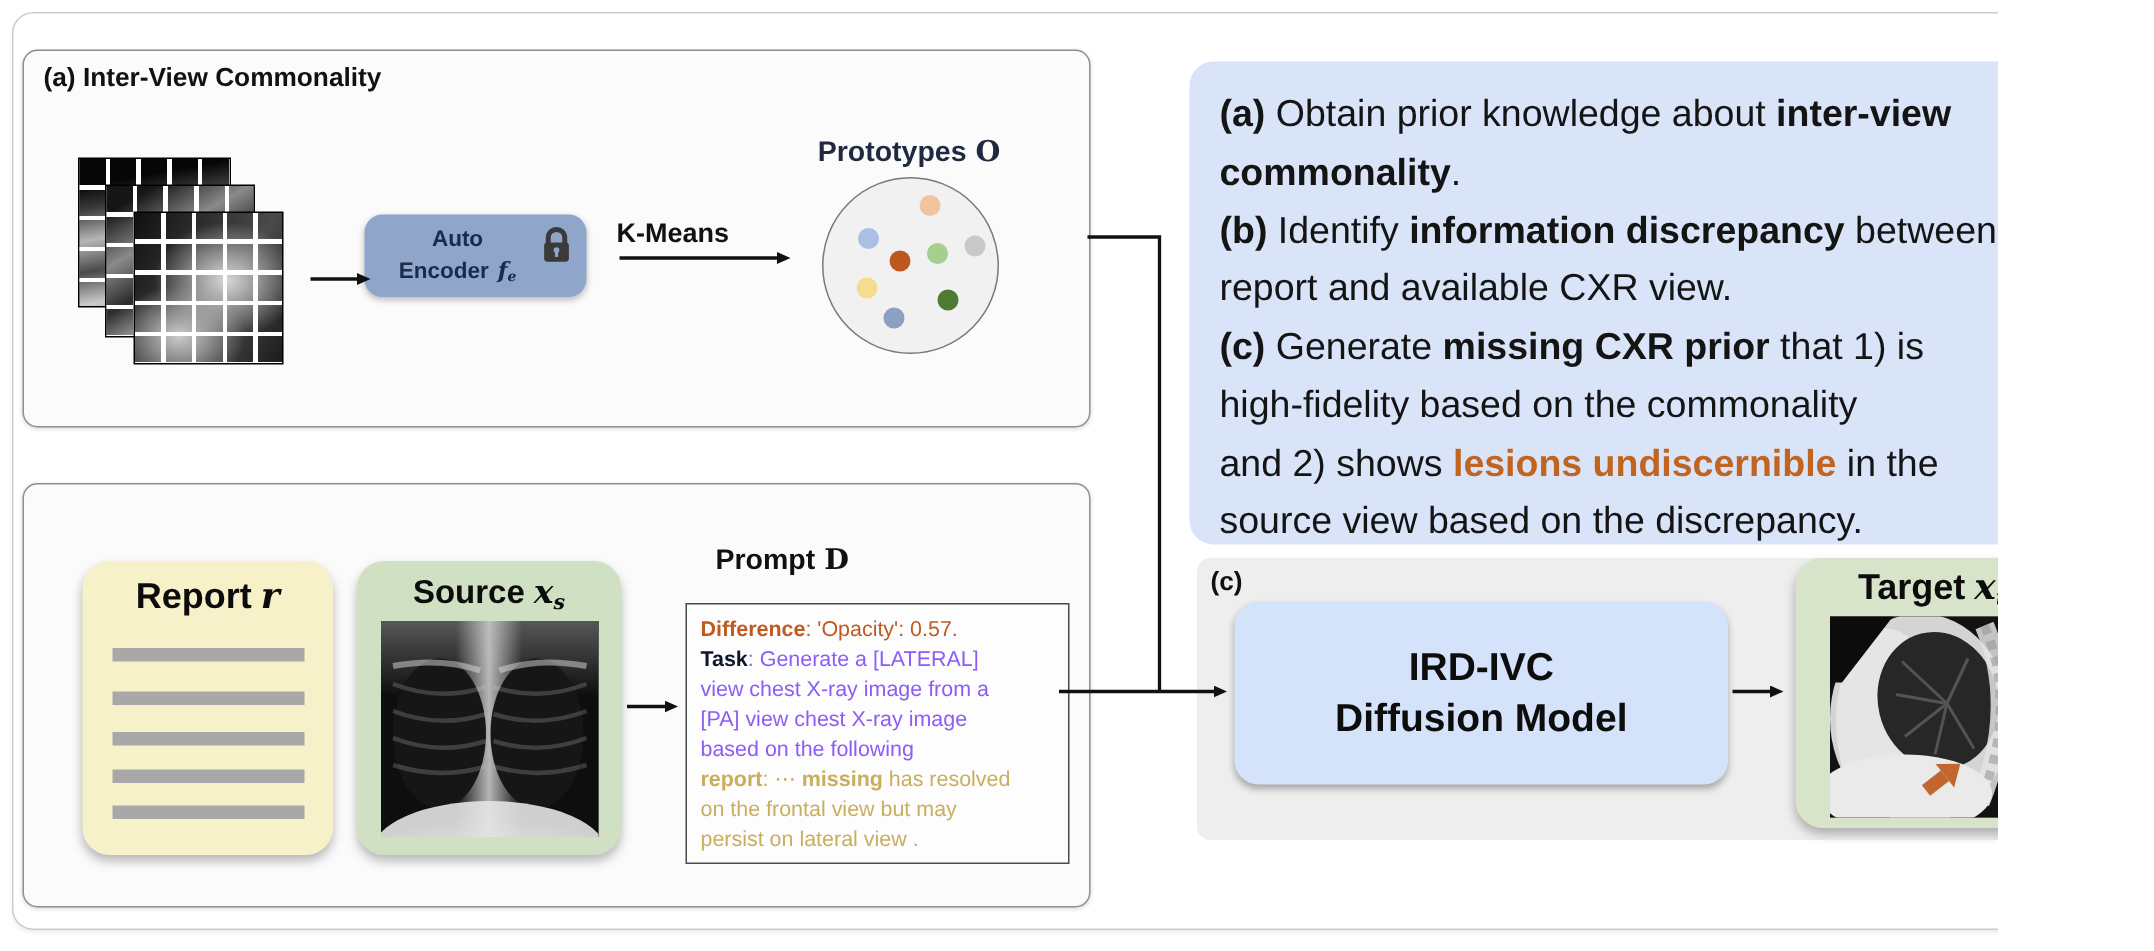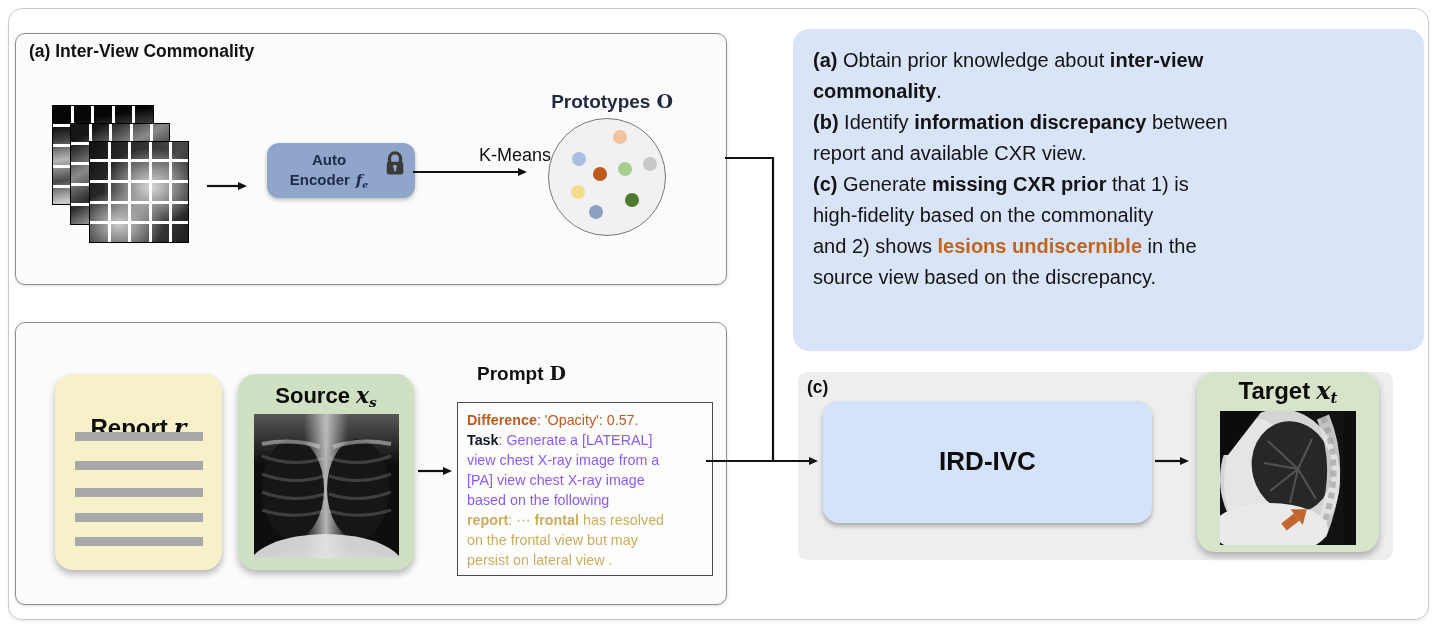--- a/index.html
+++ b/index.html
@@ -1,16 +1,16 @@
 <!DOCTYPE html>
 <html><head>
 <meta charset="utf-8">
 <style>
   html,body{margin:0;padding:0;background:#fff;}
-  #canvas{position:relative;width:1436px;height:634px;background:#ffffff;overflow:hidden;
+  #canvas{position:relative;width:1332px;height:634px;background:#ffffff;overflow:hidden;
           font-family:"Liberation Sans",sans-serif;color:#111;}
   .abs{position:absolute;}
 
   
   .card{position:absolute;left:8px;top:8px;width:1419px;height:610px;background:#fff;
         border:1.5px solid #cbcbcb;border-radius:14px;box-shadow:0 2px 3px rgba(0,0,0,.07);}
 
   
   .panel{position:absolute;background:#fbfbfb;border:1.3px solid #8f8f8f;border-radius:10px;
          box-shadow:0 1px 3px rgba(0,0,0,.15);}
@@ -24,31 +24,31 @@
     background-image:
       repeating-linear-gradient(to right,transparent 0 17.5px,#fff 17.5px 20.5px),
       repeating-linear-gradient(to bottom,transparent 0 17.5px,#fff 17.5px 20.5px);}
   .p1{background:linear-gradient(170deg,#060606 0%,#060606 16%,#3d3d3d 30%,#b6b6b6 48%,#4a4a4a 66%,#cccccc 85%,#6a6a6a 100%);}
   .p2{background:linear-gradient(150deg,#161616 0%,#161616 12%,#8a8a8a 35%,#2b2b2b 55%,#d9d9d9 80%,#454545 100%);}
   .p3{background:radial-gradient(ellipse 70% 55% at 62% 45%,#d8d8d8,transparent 70%),
                  radial-gradient(ellipse 60% 45% at 30% 82%,#cdcdcd,transparent 75%),
                  linear-gradient(120deg,#101010,#4a4a4a 60%,#1c1c1c);}
 
   
-  .enc{position:absolute;left:251px;top:109px;width:148px;height:55px;background:#8fa5c9;
+  .enc{position:absolute;left:227px;top:109px;width:148px;height:55px;background:#8fa5c9;
        border-radius:12px;box-shadow:0 2px 4px rgba(0,0,0,.25);color:#1c2b4a;}
   .enc-txt{position:absolute;left:6px;top:7px;width:112px;text-align:center;font-weight:700;
            font-size:15px;line-height:1.35;}
   .lock{position:absolute;right:9px;top:7px;width:22px;height:27px;}
 
-  .kmeans{position:absolute;left:395px;top:111px;width:140px;text-align:right;
-          font-size:18px;font-weight:400;color:#111;}
-
-  
-  .proto-label{position:absolute;left:523px;top:56px;width:134px;text-align:right;
+  .kmeans{position:absolute;left:395px;top:111px;width:140px;text-align:left;
+          font-size:18px;font-weight:700;color:#111;}
+
+  
+  .proto-label{position:absolute;left:523px;top:56px;width:134px;text-align:center;
                font-size:19px;font-weight:700;color:#1f2940;}
   .circle{position:absolute;left:532px;top:84px;width:116px;height:116px;border-radius:50%;
           background:#f1f1f1;border:1.3px solid #787878;}
   .dot{position:absolute;width:14px;height:14px;border-radius:50%;}
 
   
   .softbox{position:absolute;border-radius:18px;box-shadow:0 4px 7px rgba(0,0,0,.28);}
   #report{left:39px;top:51px;width:167px;height:196px;background:#f6f1c8;}
   #source{left:222px;top:51px;width:176px;height:196px;background:#cfe0c3;}
   .boxtitle{position:absolute;left:0;top:8px;width:100%;text-align:center;font-weight:700;
@@ -60,22 +60,22 @@
 
   
   .prompt-label{position:absolute;left:461px;top:39px;font-size:19px;font-weight:700;}
   .prompt-box{position:absolute;left:441px;top:79px;width:256px;height:174px;background:#fdfdfd;
               border:1.5px solid #4a4a4a;padding:7px 9px;box-sizing:border-box;
               font-size:14.3px;line-height:1.4;font-weight:500;}
   .seg-host{white-space:pre-wrap;}
   .seg-host .b{font-weight:800;}
 
   
-  .caption{position:absolute;left:793px;top:29px;width:631px;height:322px;background:#d9e4f8;
-           border-radius:16px;padding:16px 20px;box-sizing:border-box;font-size:20px;
+  .caption{position:absolute;left:793px;top:41px;width:631px;height:322px;background:#d9e4f8;
+           border-radius:16px;padding:16px 20px;box-sizing:border-box;font-size:25px;
            line-height:1.55;color:#141414;}
 
   
   #panel-c{position:absolute;left:798px;top:372px;width:595px;height:188px;background:#eeeeee;
            border-radius:9px;}
   .c-label{position:absolute;left:9px;top:5px;font-size:17.5px;font-weight:700;}
   .model-box{position:absolute;left:25px;top:29px;width:329px;height:122px;background:#d4e3f9;
              border-radius:16px;box-shadow:0 3px 5px rgba(0,0,0,.3);display:flex;flex-direction:column;
              justify-content:center;text-align:center;font-size:26px;font-weight:800;color:#0d0d0d;
              line-height:1.3;}
@@ -129,21 +129,21 @@
         <div class="dot" style="left: 94px; top: 38px; background: rgb(201, 201, 201);"></div>
         <div class="dot" style="left: 22px; top: 66px; background: rgb(244, 221, 142);"></div>
         <div class="dot" style="left: 76px; top: 74px; background: rgb(78, 122, 49);"></div>
         <div class="dot" style="left: 40px; top: 86px; background: rgb(138, 161, 195);"></div>
       </div>
   </div>
 
   <div class="panel" id="panel-b">
 
     <div class="softbox" id="report">
-      <div class="boxtitle" style="font-size:24px;margin-top:31px;">
+      <div class="boxtitle" style="font-size:24px;">
         <span>Report</span><span class="mi sp">r</span>
       </div>
       <div class="rline" style="top:58px;"></div>
       <div class="rline" style="top:87px;"></div>
       <div class="rline" style="top:114px;"></div>
       <div class="rline" style="top:139px;"></div>
       <div class="rline" style="top:163px;"></div>
     </div>
 
     <div class="softbox" id="source">
@@ -194,38 +194,39 @@
     </div>
 
     <div class="prompt-label">
       <span>Prompt</span><span class="mb sp">D</span>
     </div>
     <div class="prompt-box seg-host"><span class="b" style="color: rgb(192, 90, 33);">Difference</span><span style="color: rgb(192, 90, 33);">: 'Opacity': 0.57.
 </span><span class="b" style="color: #0f172a; text-align: center;">Task</span><span style="color: #8b5cf6;">: Generate a [LATERAL]
 view chest X-ray image from a
 [PA] view chest X-ray image
 based on the following
-</span><span class="b" style="color: rgb(201, 174, 94);">report</span><span style="color: rgb(201, 174, 94);">: ⋯ </span><span class="b" style="color: rgb(201, 174, 94);">frontal</span><span style="color: rgb(201, 174, 94);"> has resolved
+</span><span class="b" style="color: rgb(201, 174, 94);">report</span><span style="color: rgb(201, 174, 94);">: ⋯ </span><span class="b" style="color: rgb(201, 174, 94);">missing</span><span style="color: rgb(201, 174, 94);"> has resolved
 on the frontal view but may
 persist on lateral view .</span></div>
   </div>
 
   <div class="caption seg-host"><span class="b">(a)</span><span> Obtain prior knowledge about </span><span class="b">inter-view
 commonality</span><span>.
 </span><span class="b">(b)</span><span> Identify </span><span class="b">information discrepancy</span><span> between
 report and available CXR view.
 </span><span class="b">(c)</span><span> Generate </span><span class="b">missing CXR prior</span><span> that 1) is
 high-fidelity based on the commonality
 and 2) shows </span><span class="b" style="color: rgb(193, 100, 31);">lesions undiscernible</span><span> in the
 source view based on the discrepancy.</span></div>
 
   <div id="panel-c">
     <div class="c-label">(c)</div>
     <div class="model-box">
       <div>IRD-IVC</div>
+      <div>Diffusion Model</div>
     </div>
     <div class="softbox" id="target">
       <div class="boxtitle">
         <span>Target</span><span class="mi sp">x</span><span class="mi msub">t</span>
       </div>
       <div class="xray-wrap" style="left:23px;top:39px;width:136px;height:134px;">
         <svg class="xray" viewBox="0 0 136 134" preserveAspectRatio="none">
           <rect width="136" height="134" fill="#121212"></rect>
           <ellipse cx="60" cy="68" rx="60" ry="70" fill="#d4d4d4"></ellipse>
           <ellipse cx="38" cy="70" rx="34" ry="62" fill="#e8e8e8" opacity="0.8"></ellipse>

